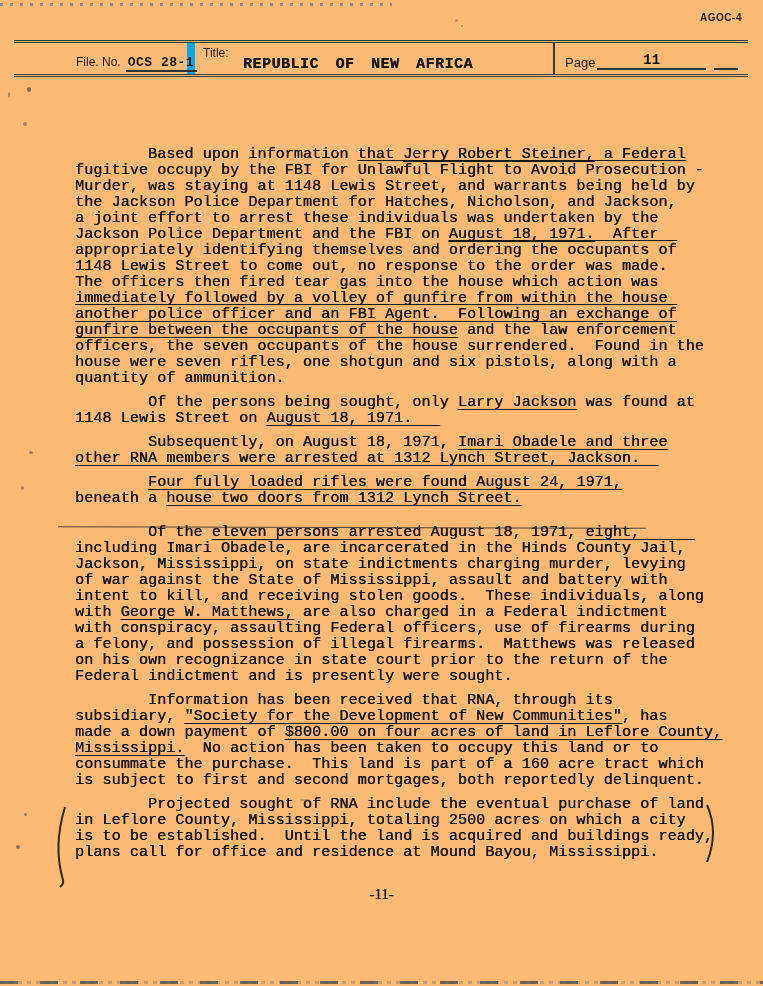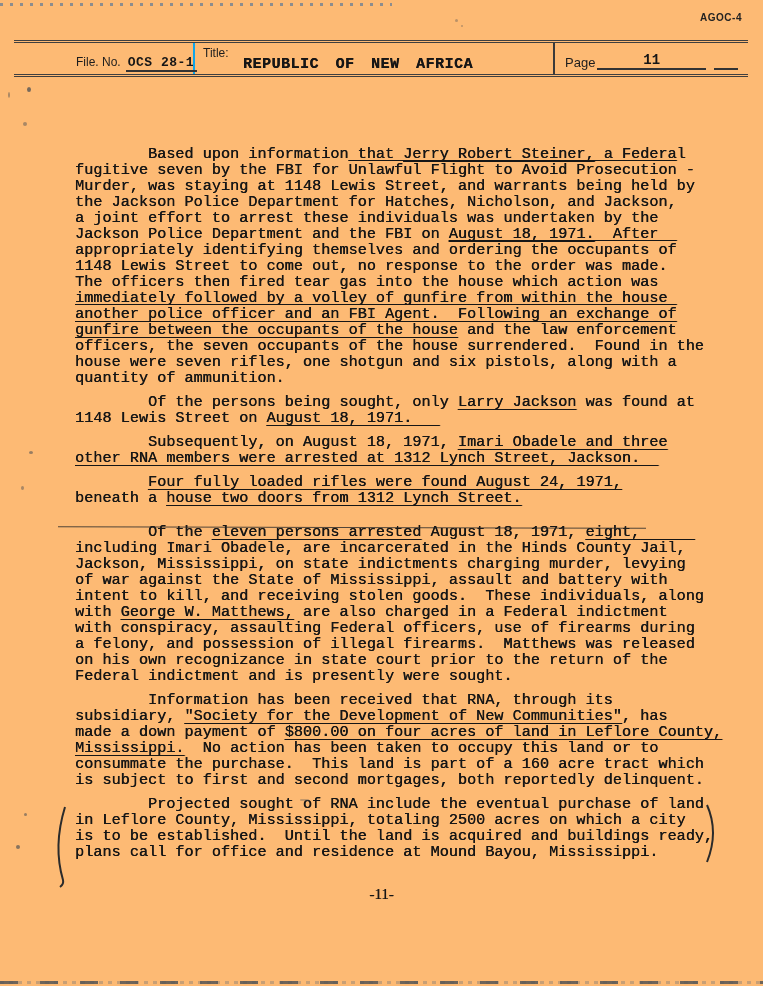--- a/index.html
+++ b/index.html
@@ -16,21 +16,21 @@
     background:
       repeating-linear-gradient(90deg,rgba(85,85,85,.85) 0 18px,transparent 18px 40px),
       repeating-linear-gradient(90deg,rgba(120,120,120,.4) 0 4px,transparent 4px 9px);}
   .agoc{position:absolute;top:12px;right:21px;
     font-family:"Liberation Sans",sans-serif;font-size:10px;font-weight:bold;
     letter-spacing:.5px;color:#222;}
   
   .hdr{position:absolute;top:40px;left:14px;right:15px;height:31px;
     border-top:3px double #3f3f3f;border-bottom:3px double #3f3f3f;display:flex;}
   .hdr .cell{position:relative;height:100%;box-sizing:border-box;}
-  .c1{width:181px;border-right:2px solid #0ea5e9;}
+  .c1{width:181px;border-right:8px solid #0ea5e9;}
   .c2{width:360px;border-right:2px solid #3a3a3a;}
   .c3{flex:1;display:flex;align-items:flex-end;padding:0 10px 4px 10px;}
   .lbl{font-family:"Liberation Sans",sans-serif;font-size:12px;color:#1d1d1d;}
   .file-wrap{position:absolute;left:62px;bottom:3px;white-space:nowrap;}
   .file-val{font-size:13px;font-weight:bold;margin-left:5px;padding:0 3px 0 2px;
     border-bottom:2px solid #333;letter-spacing:.5px;}
   .title-lbl{position:absolute;top:3px;left:8px;}
   .title-val{position:absolute;top:13px;left:48px;font-size:15px;font-weight:bold;
     word-spacing:7px;letter-spacing:.5px;text-shadow:.3px 0 0 currentColor;}
   .page-lbl{font-size:13px;}
@@ -78,21 +78,21 @@
     <div class="cell c3">
       <span class="lbl page-lbl">Page</span>
       <span class="pline">11</span>
       <span class="pline2"></span>
     </div>
   </div>
 
   <div class="body-txt">
       <div class="para">
         <div class="line"><span>        Based upon information that </span><span class="d-u">Jerry Robert Steiner,</span><span> a Federal</span></div>
-        <div class="line"><span>fugitive seven by the FBI for </span><span class="d-o">Unlawful Flight to Avoid Prosecution</span><span> -</span></div>
+        <div class="line"><span>fugitive occupy by the FBI for </span><span class="d-o">Unlawful Flight to Avoid Prosecution</span><span> -</span></div>
         <div class="line"><span>Murder, was staying at 1148 Lewis Street, and warrants being held by</span></div>
         <div class="line"><span>the Jackson Police Department for Hatches, Nicholson, and Jackson,</span></div>
         <div class="line"><span>a joint effort to arrest these individuals was undertaken by the</span></div>
         <div class="line"><span>Jackson Police Department and the FBI on </span><span class="d-u">August 18, 1971.</span><span>  After</span></div>
         <div class="line"><span>appropriately identifying themselves and </span><span class="d-o">ordering the occupants of</span></div>
         <div class="line"><span>1148 Lewis Street to come out, no response to the order was made.</span></div>
         <div class="line"><span>The officers then fired tear gas into the house which action was</span></div>
         <div class="line"><span>immediately followed by a volley of gunfire from within the house</span></div>
         <div class="line"><span class="d-uo">another police officer and an FBI Agent.  Following an exchange of</span></div>
         <div class="line"><span class="d-u">gunfire between the occupants of the house</span><span> and the law enforcement</span></div>

